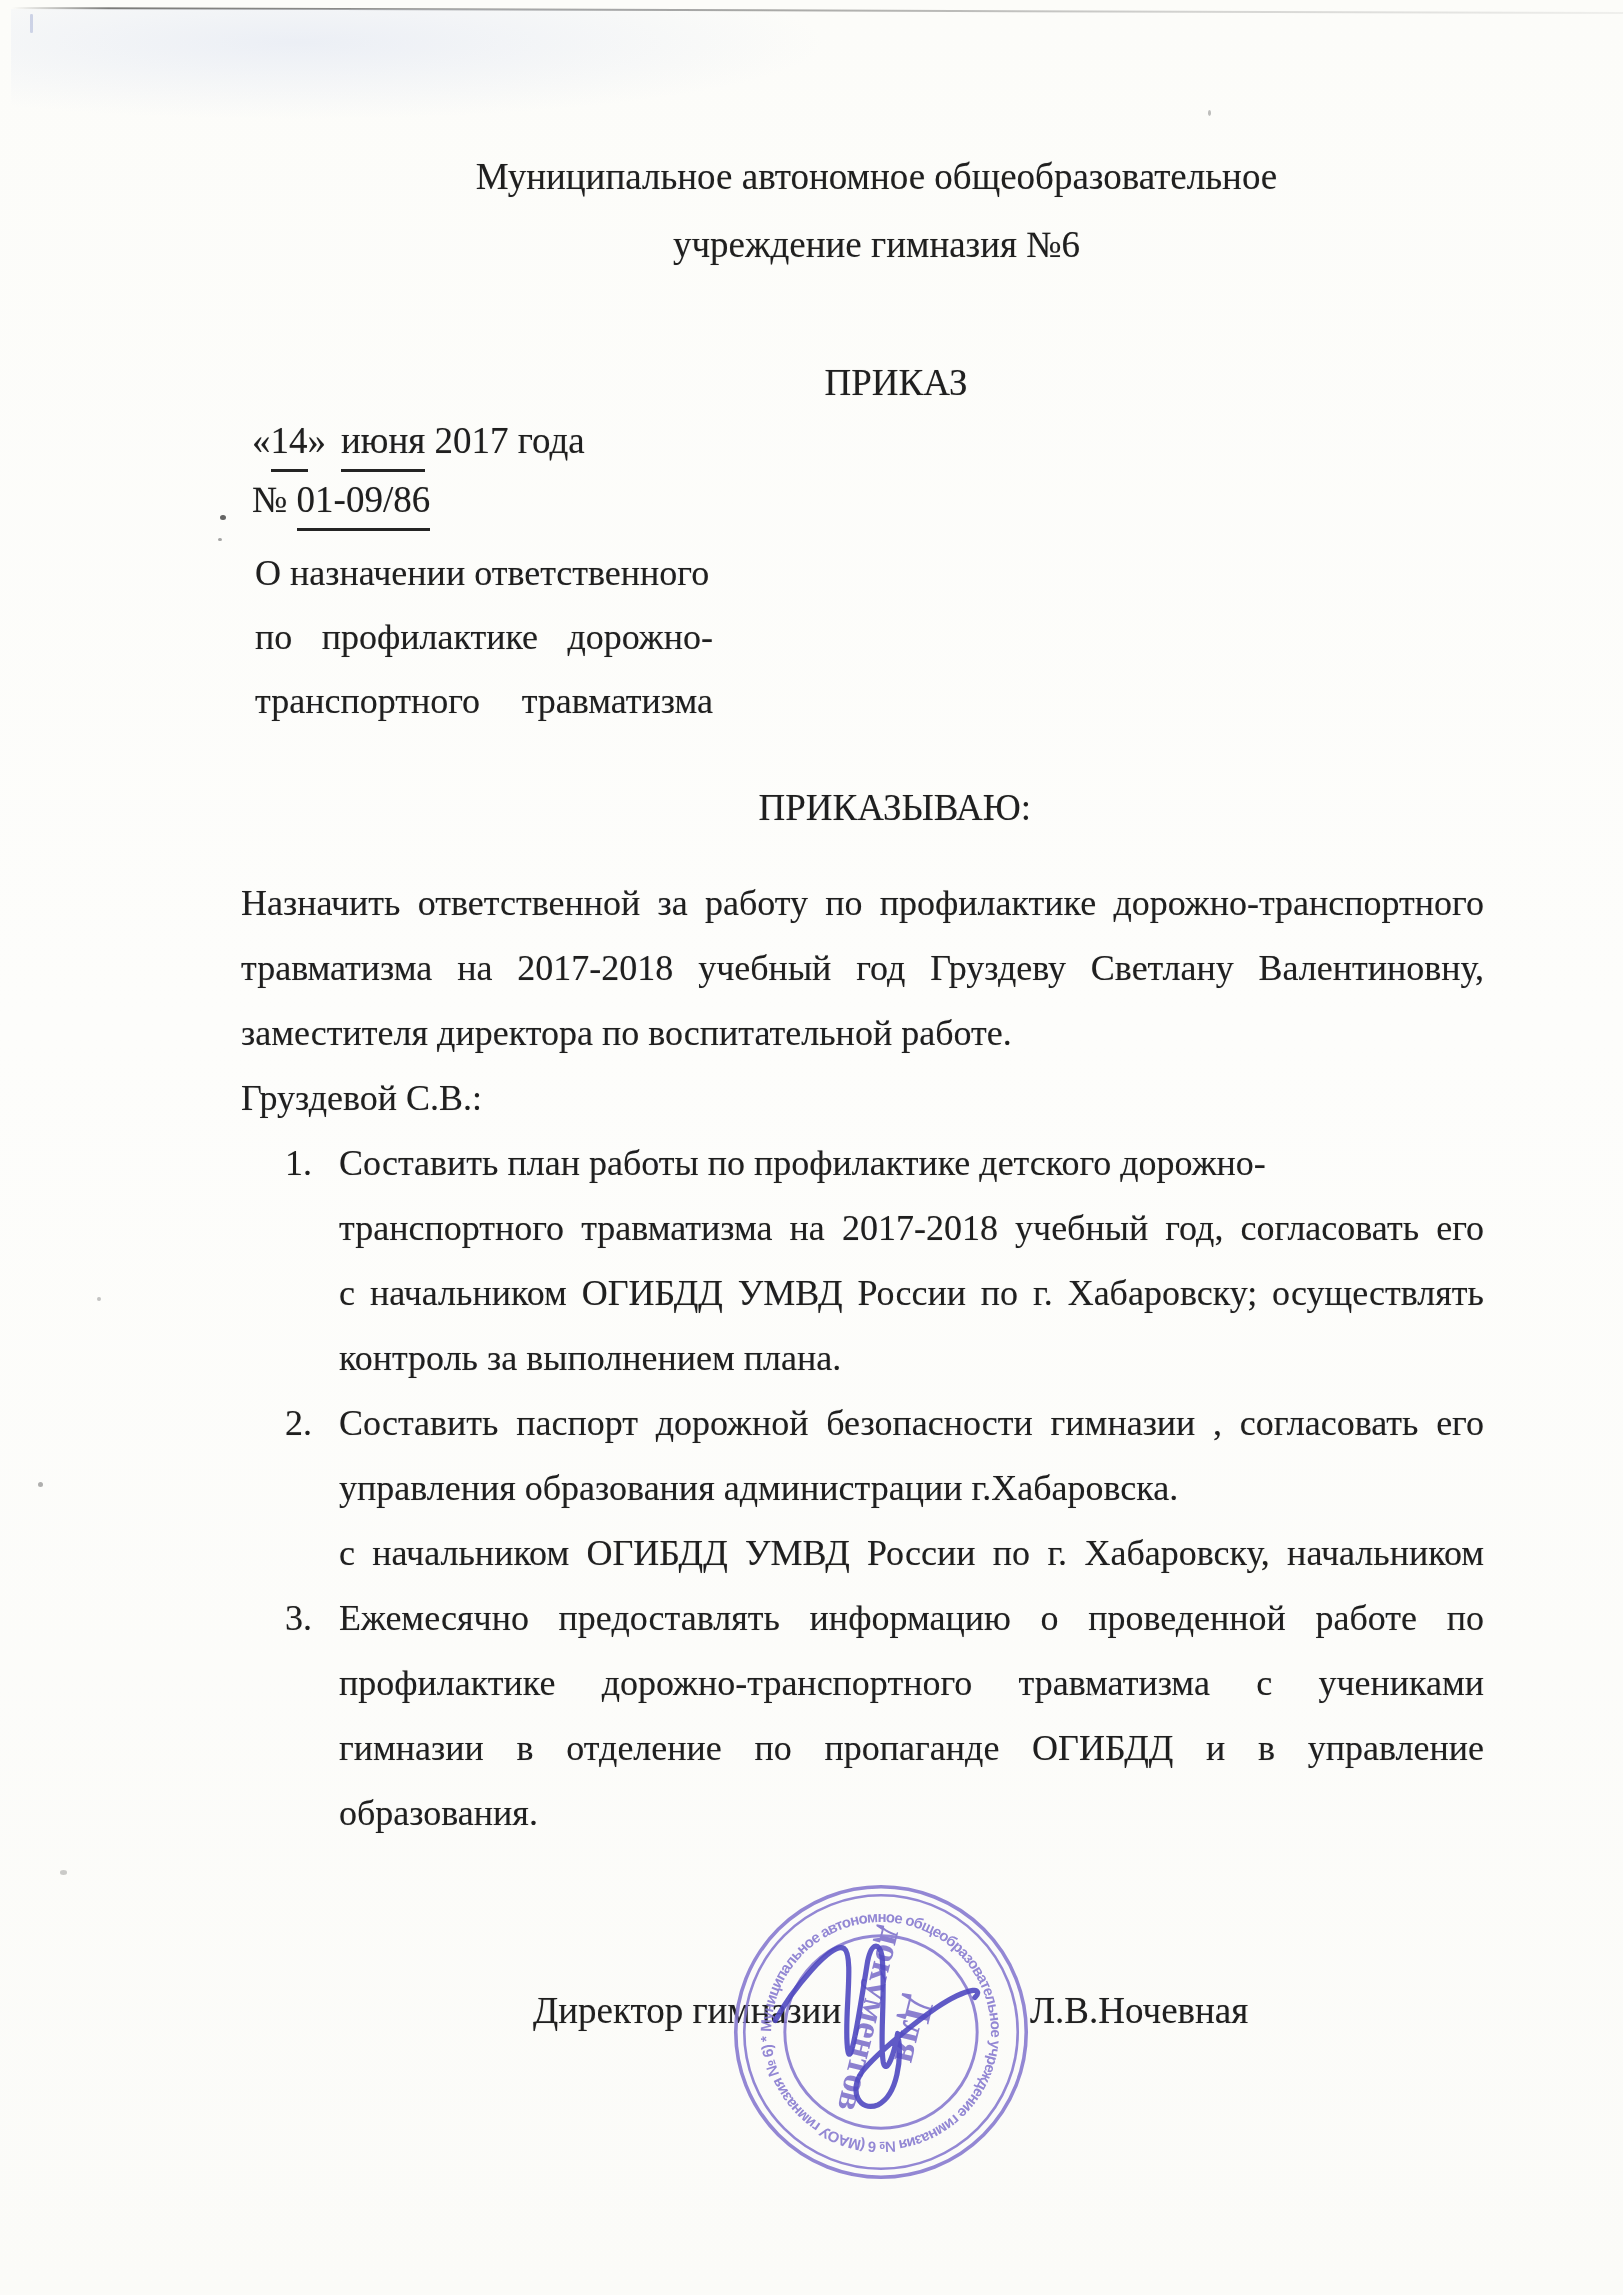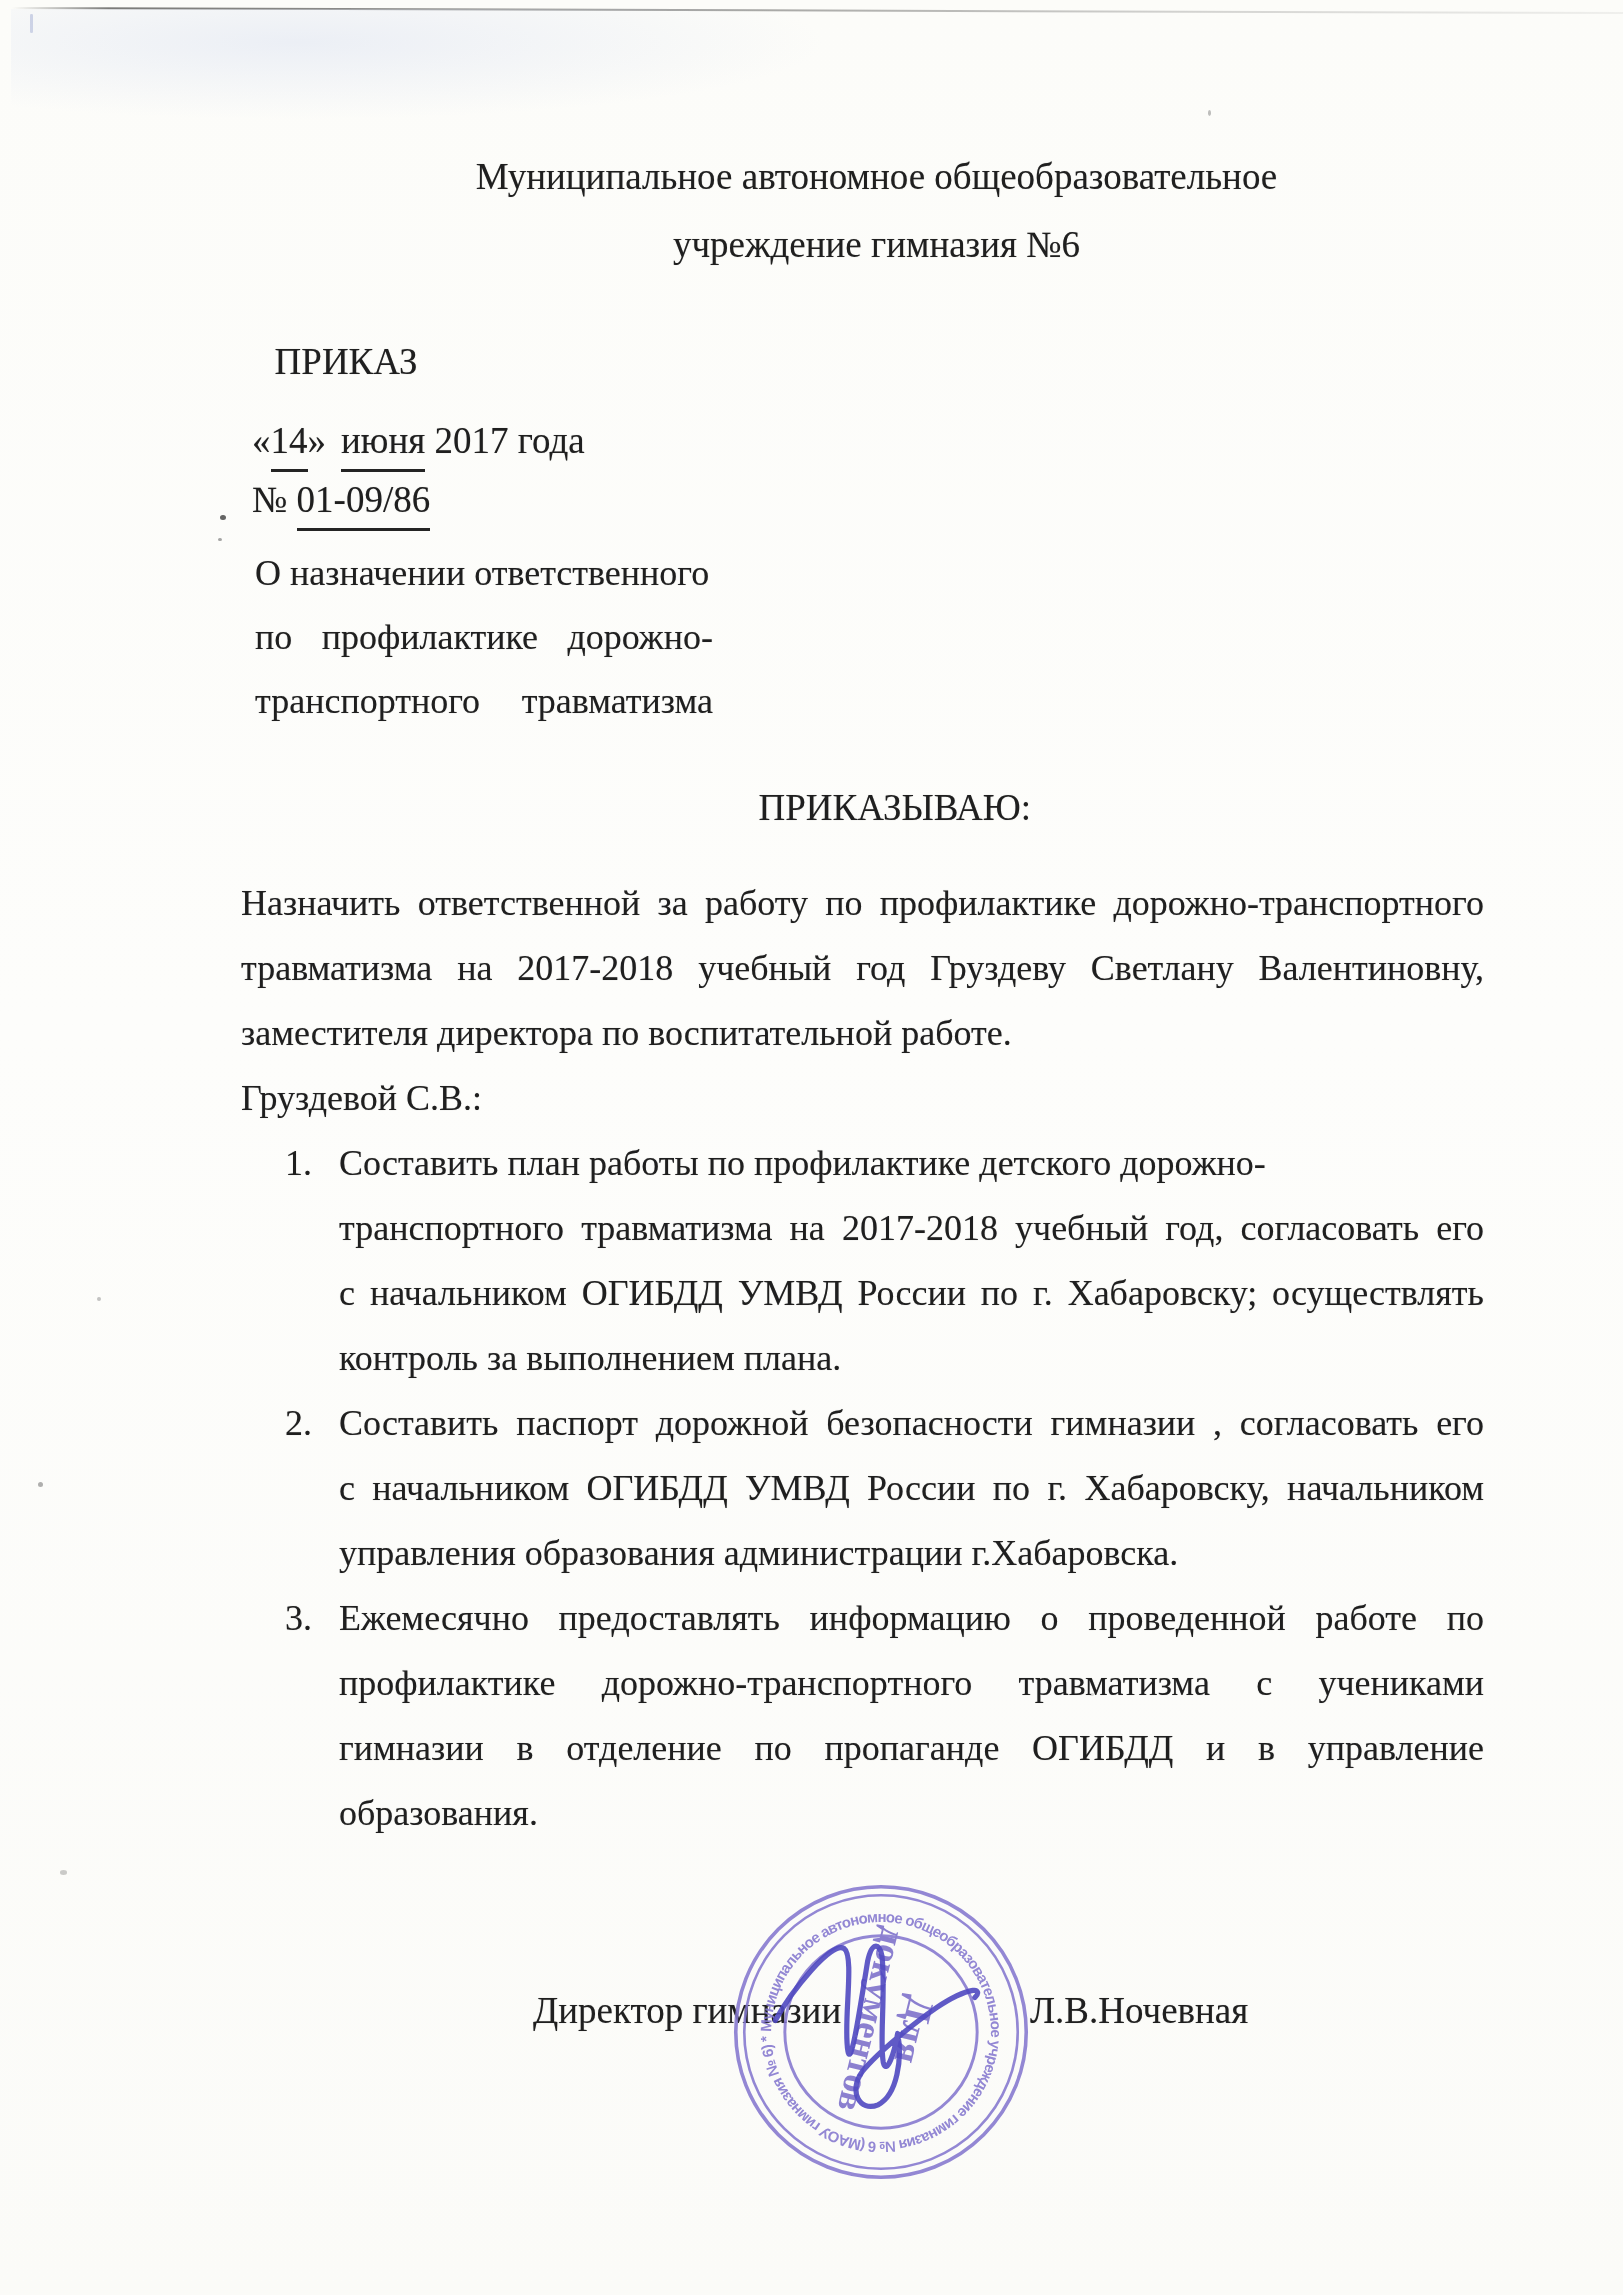--- a/index.html
+++ b/index.html
@@ -26,21 +26,21 @@
   .sp2 { left:218px; top:538px; width:3.9px;  height:3.3px;  background:#6a6a6a; opacity:.6; }
   .sp3 { left:97px; top:1297px; width:3.9px; height:3.9px;  background:#8a8a8a; opacity:.5; }
   .sp4 { left:38px;  top:1482px; width:5.2px; height:5.2px;  background:#6f6f6f; opacity:.55; }
   .sp5 { left:60px;  top:1870px; width:7.2px; height:4.6px; background:#9a9a98; opacity:.5; filter:blur(0.7px); }
   .sp6 { left:1208px; top:110px; width:3.3px; height:5.9px;  background:#808080; opacity:.5; }
   .sp7 { left:1090px; top:1693px; width:3.9px; height:3.3px; background:#9b9b99; opacity:.35; }
   
   .abs { position:absolute; }
   .doc-header { left:255px; top:143px; width:1243px; text-align:center;
     font-size:37px; line-height:68px; }
-  .order-title { left:255px; top:340px; width:1243px; 
+  .order-title { left:255px; top:361px; width:1243px; text-align:center;
     font-size:37px; transform:translateX(19.6px); }
   .date-line { left:252px; top:419px; font-size:37px; white-space:nowrap; }
   .num-line  { left:252px; top:478px; font-size:37px; white-space:nowrap; }
   .u { border-bottom:3.3px solid #242424; padding-bottom:8px; }
   .m-gap { margin-left:15px; }
   .subject { left:255px; top:541px; width:458px; font-size:36px; line-height:64px; }
   .decree { left:255px; top:786px; width:1243px; text-align:center;
     font-size:37px; transform:translateX(18.3px); }
   .body-flow { left:241px; top:871px; width:1243px; font-size:36px; line-height:65px; }
   .ln { height:65px; overflow:hidden; }
@@ -113,22 +113,22 @@
       <span class="item-num">1.</span>
       <div class="ln nl">Составить план работы по профилактике детского дорожно-</div>
       <div class="ln jl">транспортного травматизма на 2017-2018  учебный год, согласовать его</div>
       <div class="ln jl">с начальником ОГИБДД УМВД России по г. Хабаровску; осуществлять</div>
       <div class="ln nl">контроль за выполнением плана.</div>
     </div>
 
     <div class="list-item">
       <span class="item-num">2.</span>
       <div class="ln jl">Составить паспорт дорожной безопасности гимназии , согласовать его</div>
+      <div class="ln nl">управления образования администрации г.Хабаровска.</div>
       <div class="ln jl">с начальником ОГИБДД УМВД России по г. Хабаровску, начальником</div>
-      <div class="ln nl">управления образования администрации г.Хабаровска.</div>
     </div>
 
     <div class="list-item">
       <span class="item-num">3.</span>
       <div class="ln jl">Ежемесячно предоставлять информацию о проведенной работе по</div>
       <div class="ln jl">профилактике дорожно-транспортного травматизма с учениками</div>
       <div class="ln jl">гимназии в отделение по пропаганде ОГИБДД и в управление</div>
       <div class="ln nl">образования.</div>
     </div>
   </div>

